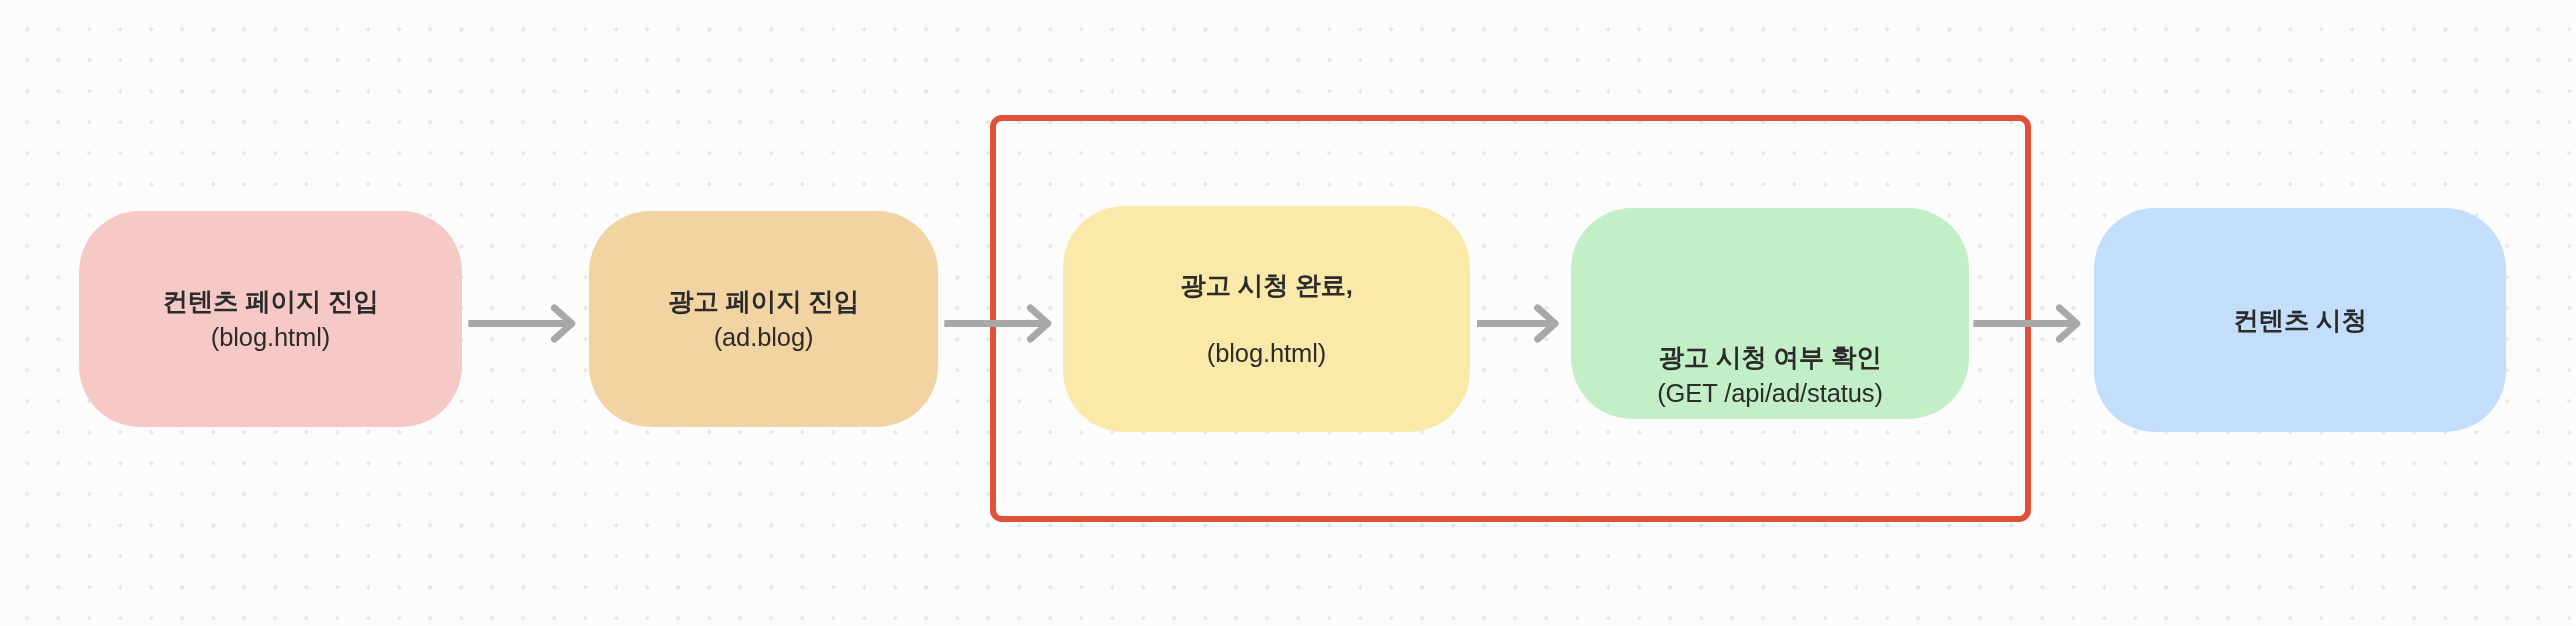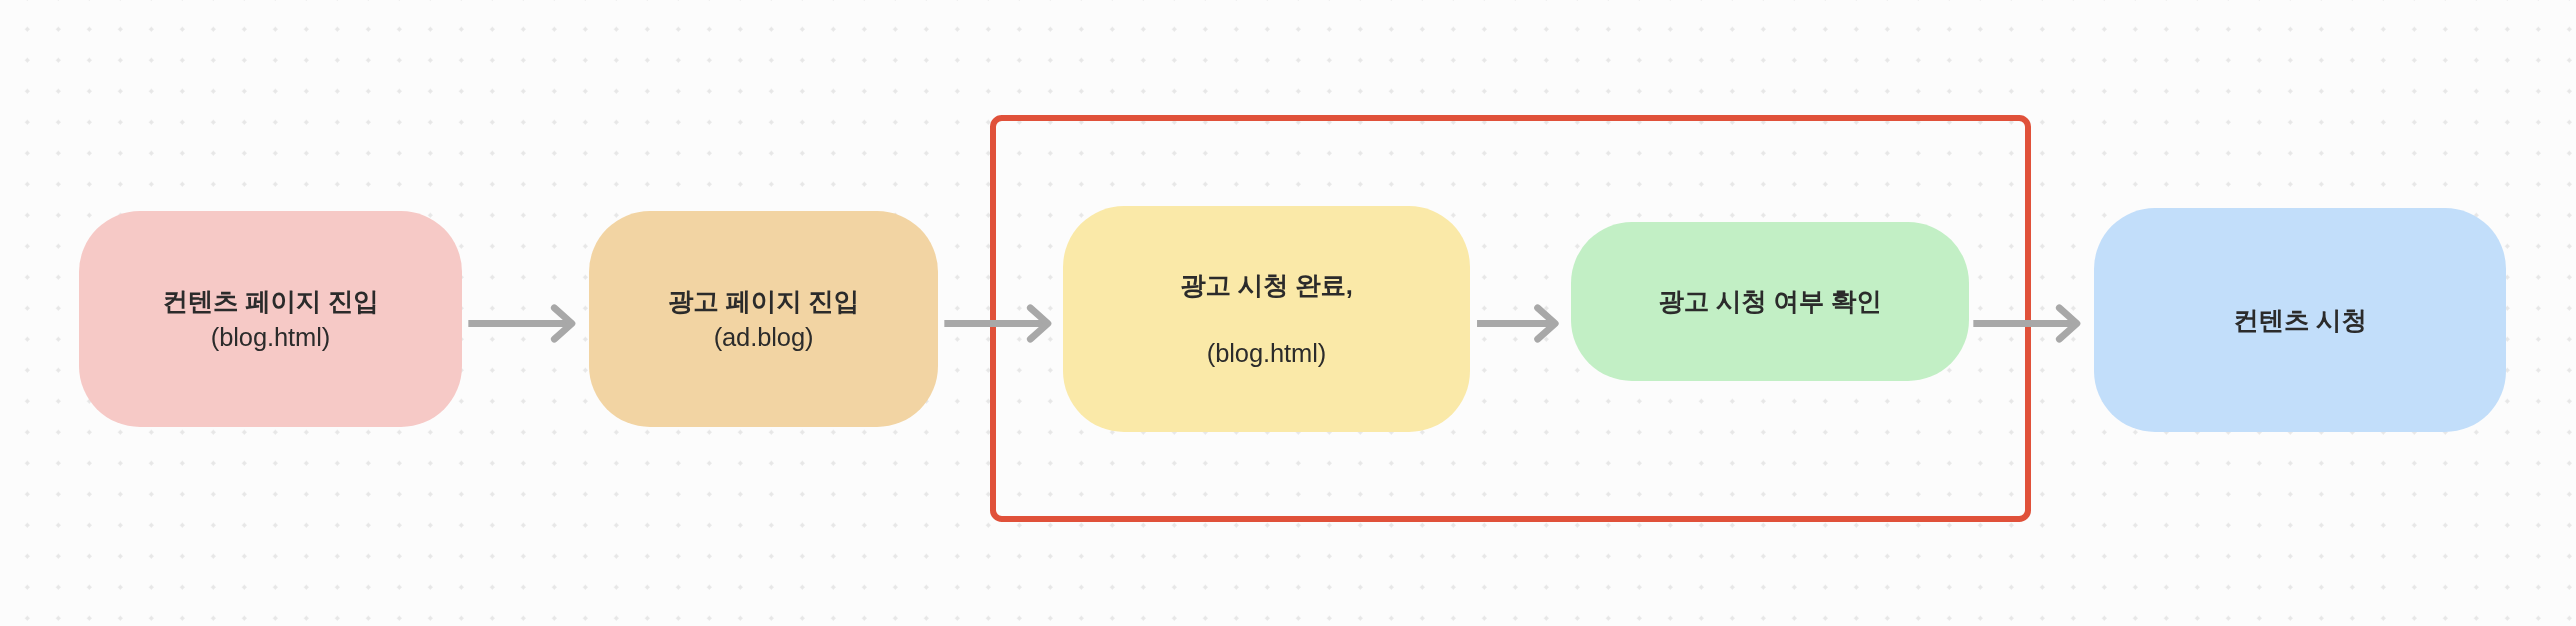--- a/index.html
+++ b/index.html
@@ -75,22 +75,23 @@
   #node-2 {
     left: 589px; top: 211px;  width: 349px; height: 216px;
     background: #f2d4a3;
   }
   #node-3 {
     left: 1063px; top: 206px; width: 407px; height: 226px;
     background: #fae9a8;
     gap: 32px;
   }
   #node-4 {
-    left: 1571px; top: 222px; width: 398px; height: 159px;
+    left: 1571px; top: 208px; width: 398px; height: 211px;
     background: #c2efc5;
+    justify-content: flex-end;
   }
   #node-5 {
     left: 2094px; top: 208px; width: 412px; height: 224px;
     background: #c2defa;
     align-items: center;
   }
 
   
   .arrow {
     position: absolute;
@@ -143,20 +144,21 @@
 
   <div class="arrow" id="arrow-3">
     <svg width="90" height="43" viewBox="0 0 92 44" aria-hidden="true">
       <line x1="0" y1="22" x2="78" y2="22" stroke="#a8a8a8" stroke-width="7" stroke-linecap="butt"></line>
       <polyline points="62,6 80,22 62,38" fill="none" stroke="#a8a8a8" stroke-width="7" stroke-linecap="round" stroke-linejoin="round"></polyline>
     </svg>
   </div>
 
   <div class="node" id="node-4">
     <span class="ln ko">광고 시청 여부 확인</span>
+    <span class="ln sub">(GET /api/ad/status)</span>
   </div>
 
   <div class="arrow" id="arrow-4">
     <svg width="116" height="43" viewBox="0 0 118 44" aria-hidden="true">
       <line x1="0" y1="22" x2="104" y2="22" stroke="#a8a8a8" stroke-width="7" stroke-linecap="butt"></line>
       <polyline points="88,6 106,22 88,38" fill="none" stroke="#a8a8a8" stroke-width="7" stroke-linecap="round" stroke-linejoin="round"></polyline>
     </svg>
   </div>
 
   <div class="node" id="node-5">

